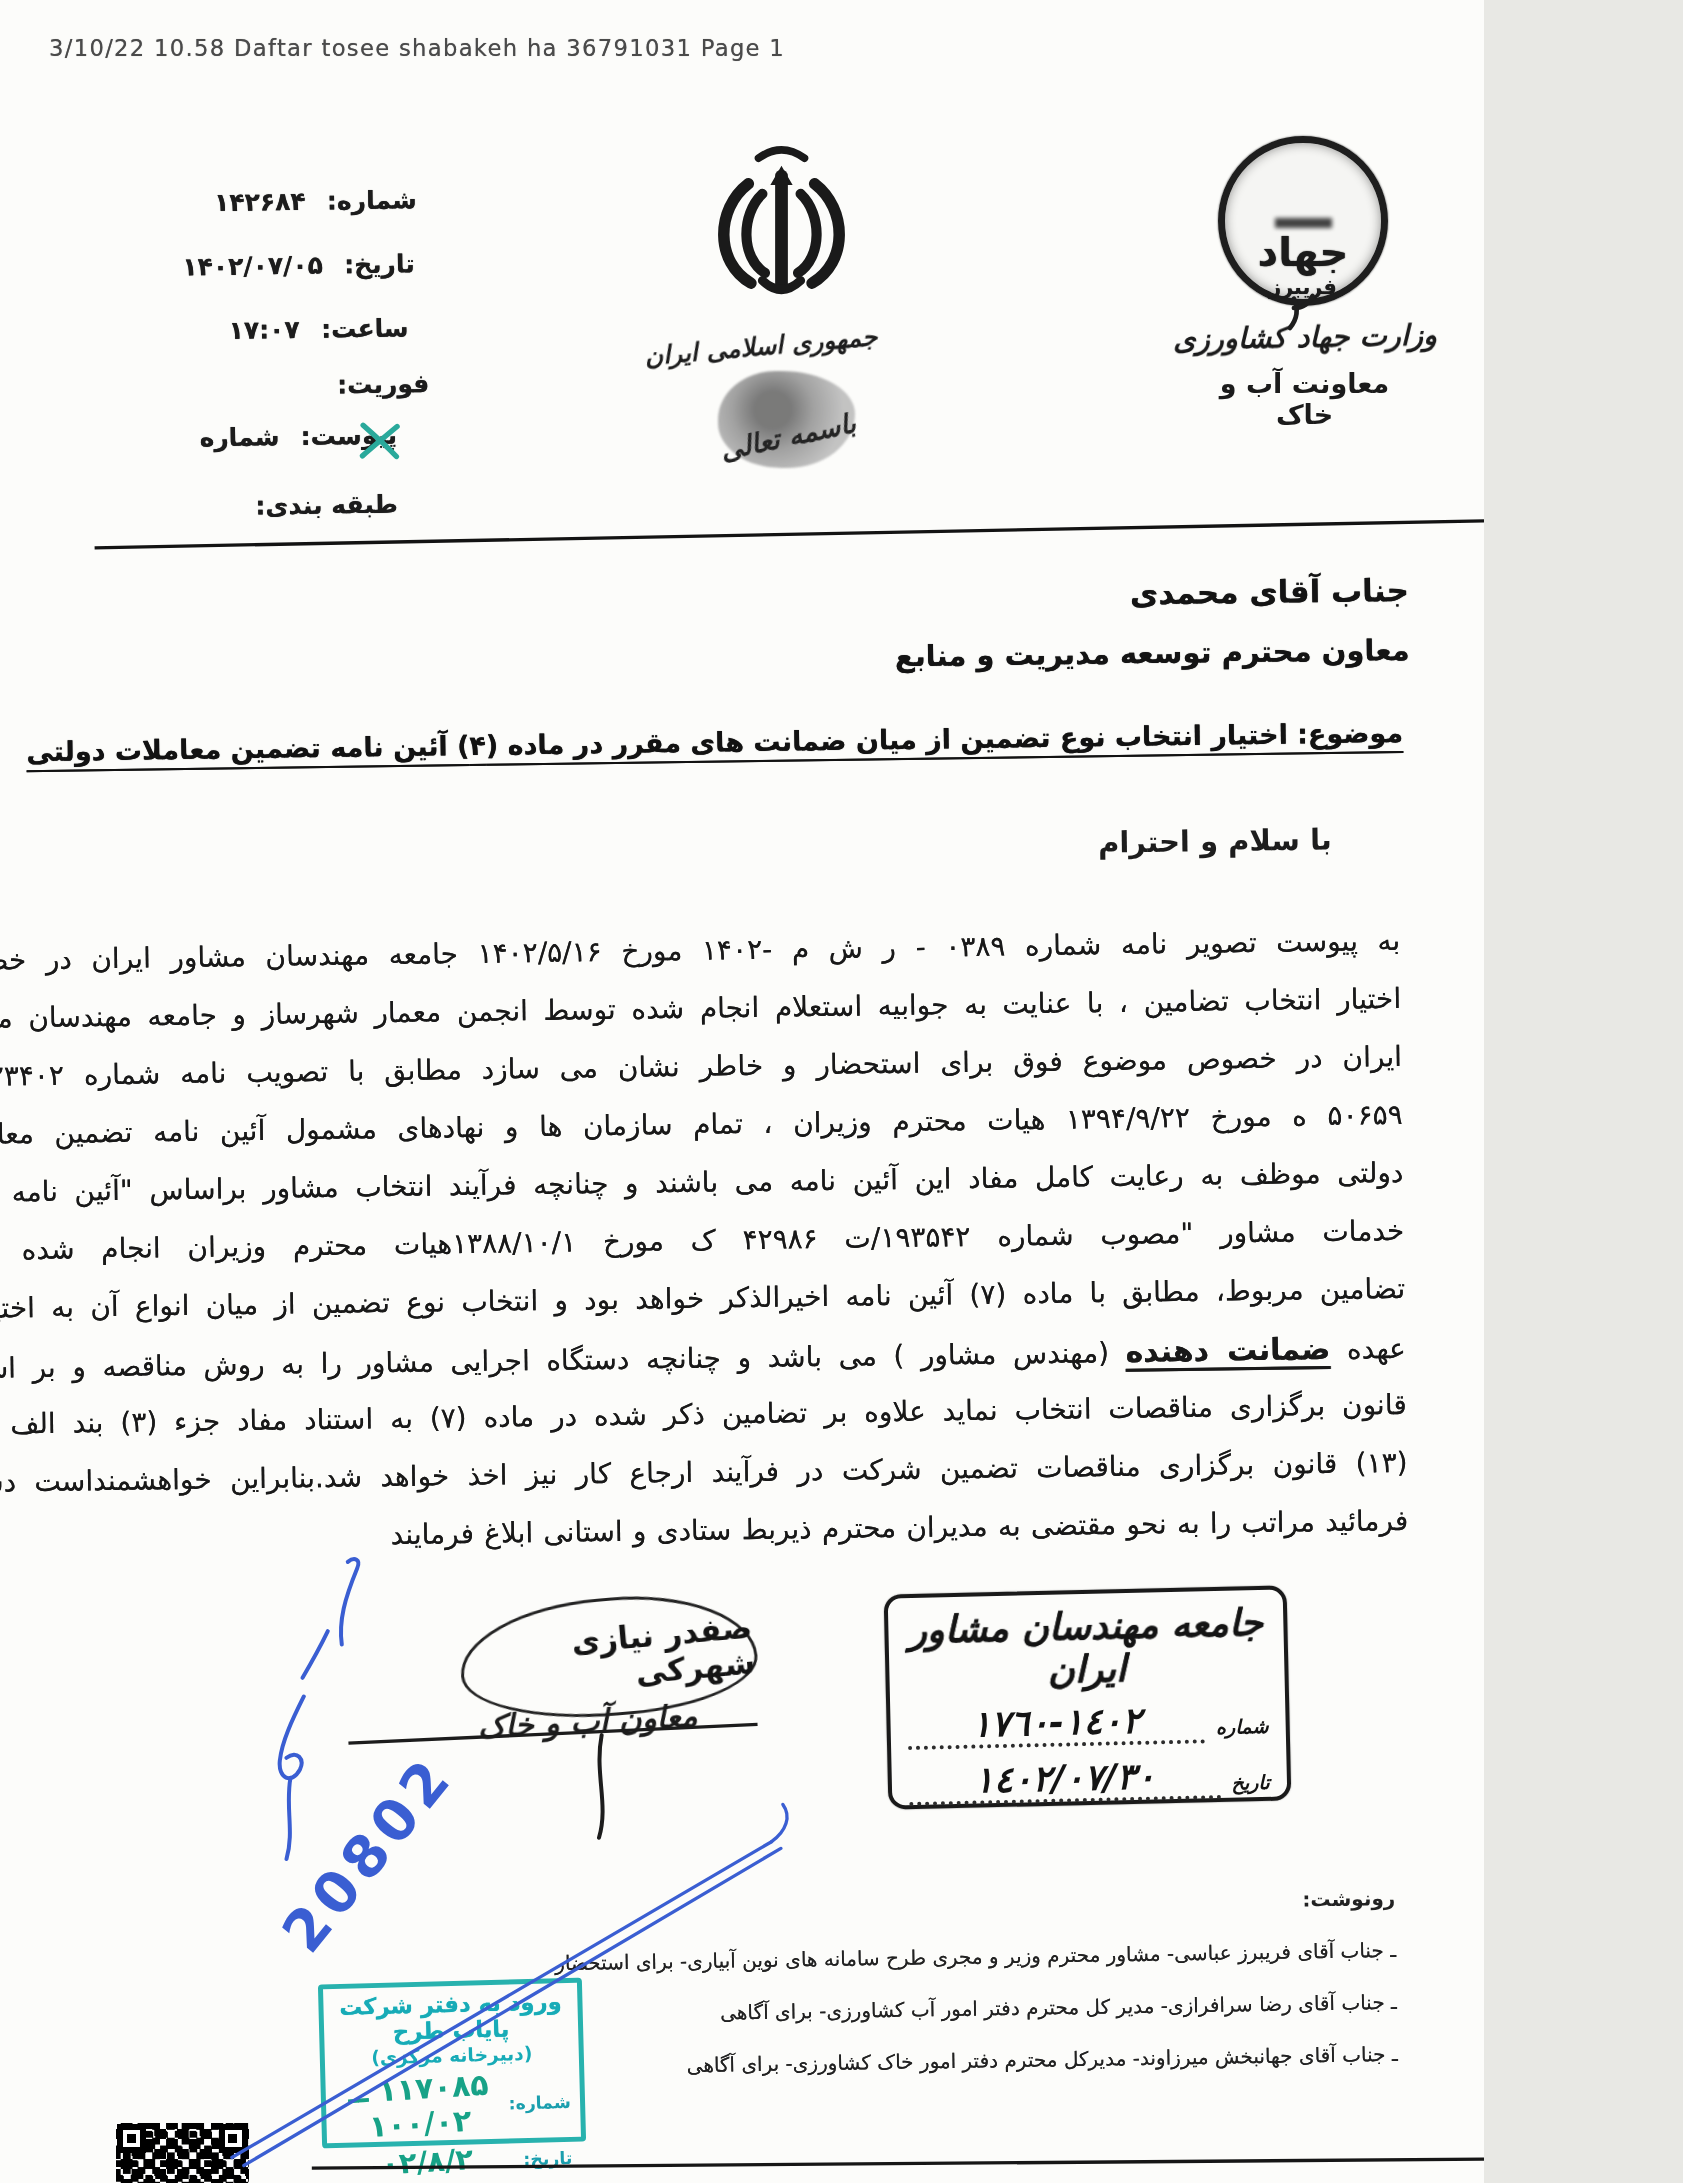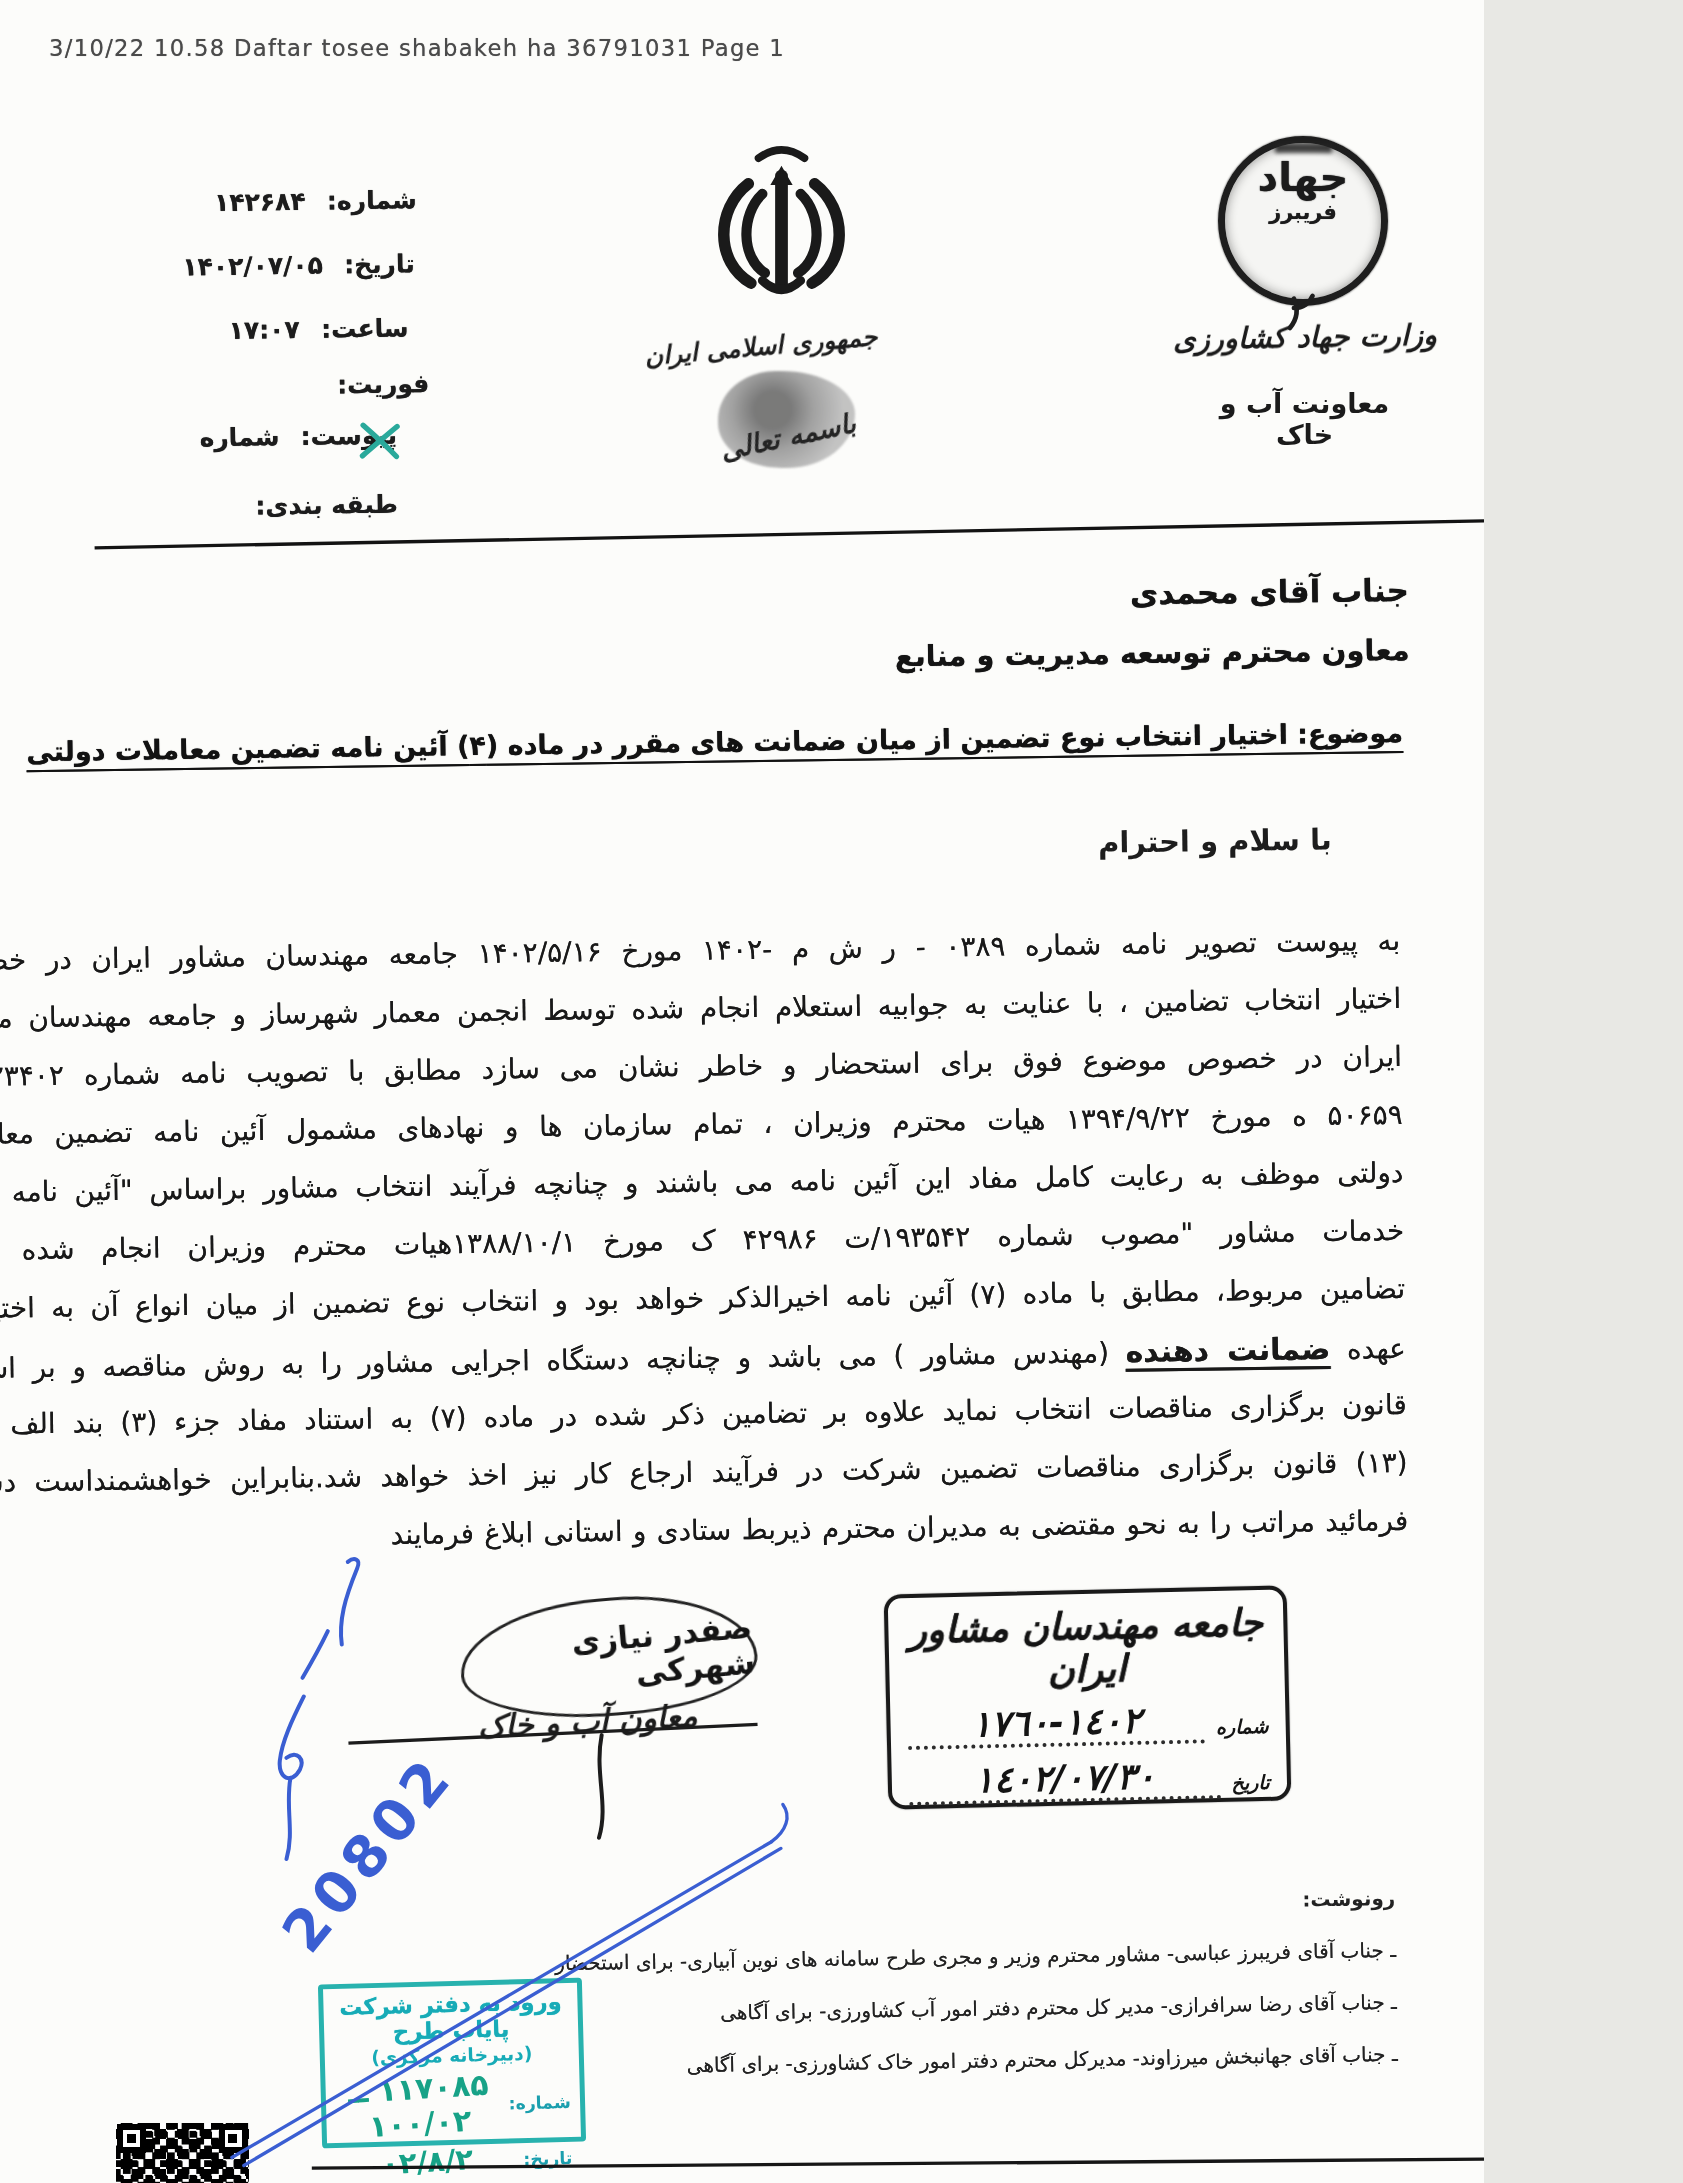--- a/index.html
+++ b/index.html
@@ -19,27 +19,27 @@
   .emblem-caption{position:absolute;left:641px;top:332px;width:240px;text-align:center;font-size:25px;
         font-weight:bold;font-style:italic;transform:rotate(-5deg);color:#1d1d1d;filter:blur(0.3px);}
   .blob{position:absolute;left:718px;top:371px;width:137px;height:97px;opacity:.8;filter:blur(1px);
         background:radial-gradient(circle at 40% 40%,#5a5a5a 0 18%,#8b8b8b 40%,#b5b5b5 70%);
         border-radius:44% 56% 52% 48% / 52% 46% 58% 48%;}
   .besmele{position:absolute;left:718px;top:421px;width:140px;text-align:center;font-size:27px;
         font-weight:bold;font-style:italic;transform:rotate(-12deg);color:#242424;filter:blur(0.4px);}
   
   .jcircle{position:absolute;left:1218px;top:136px;width:156px;height:156px;border:7.3px solid #1e1e1e;
         border-radius:50%;box-shadow:inset 0 0 10.7px rgba(20,20,20,.45),0 0 2px #444;
-        display:flex;flex-direction:column;align-items:center;justify-content:flex-start;background:rgba(235,235,232,.4);}
+        display:flex;flex-direction:column;align-items:center;justify-content:flex-end;background:rgba(235,235,232,.4);}
   .jsmudge{width:57px;height:10px;background:#232323;filter:blur(2px);opacity:.85;margin-bottom:5.3px;}
   .jmain{font-size:40px;font-weight:bold;line-height:39px;text-shadow:0 0 1.3px #222;}
   .jsub{font-size:20.7px;font-weight:bold;margin-top:2.7px;text-shadow:0 0 0.7px #222;}
   .ministry{position:absolute;left:1165px;top:320px;width:280px;text-align:center;font-size:29px;
         font-weight:bold;font-style:italic;filter:blur(0.3px);transform:rotate(-1deg);}
-  .dept{position:absolute;left:1188px;top:388px;width:233px;text-align:center;font-size:27px;font-weight:bold;}
+  .dept{position:absolute;left:1188px;top:368px;width:233px;text-align:center;font-size:27px;font-weight:bold;}
   
   .rcpt{position:absolute;right:75px;top:572px;text-align:right;font-weight:bold;color:#141414;transform:rotate(-0.7deg);transform-origin:top right;}
   .rcpt1{font-size:31px;text-shadow:0 0 0.7px #222;}
   .rcpt2{font-size:29px;margin-top:25px;text-shadow:0 0 0.7px #222;}
   .subj{position:absolute;right:81px;top:717px;font-size:27px;font-weight:bold;color:#121212;
         transform:rotate(-0.8deg);transform-origin:top right;text-decoration:underline;
         text-decoration-thickness:2px;text-underline-offset:9.3px;text-shadow:0 0 0.7px #222;}
   .salut{position:absolute;right:152px;top:824px;font-size:29px;font-weight:bold;color:#1d1d1d;
         transform:rotate(-0.8deg);}
   

